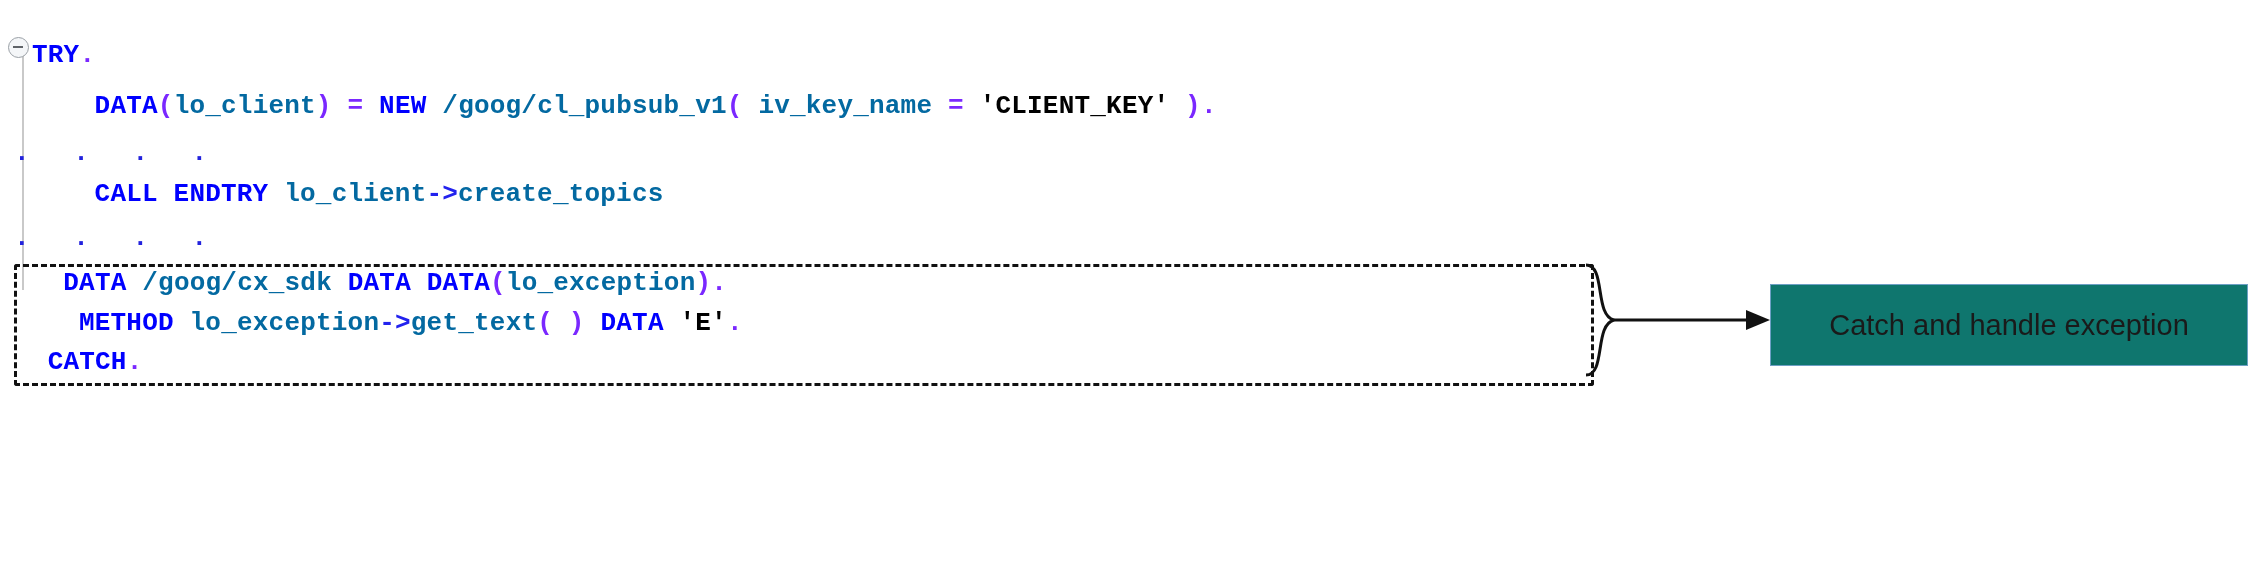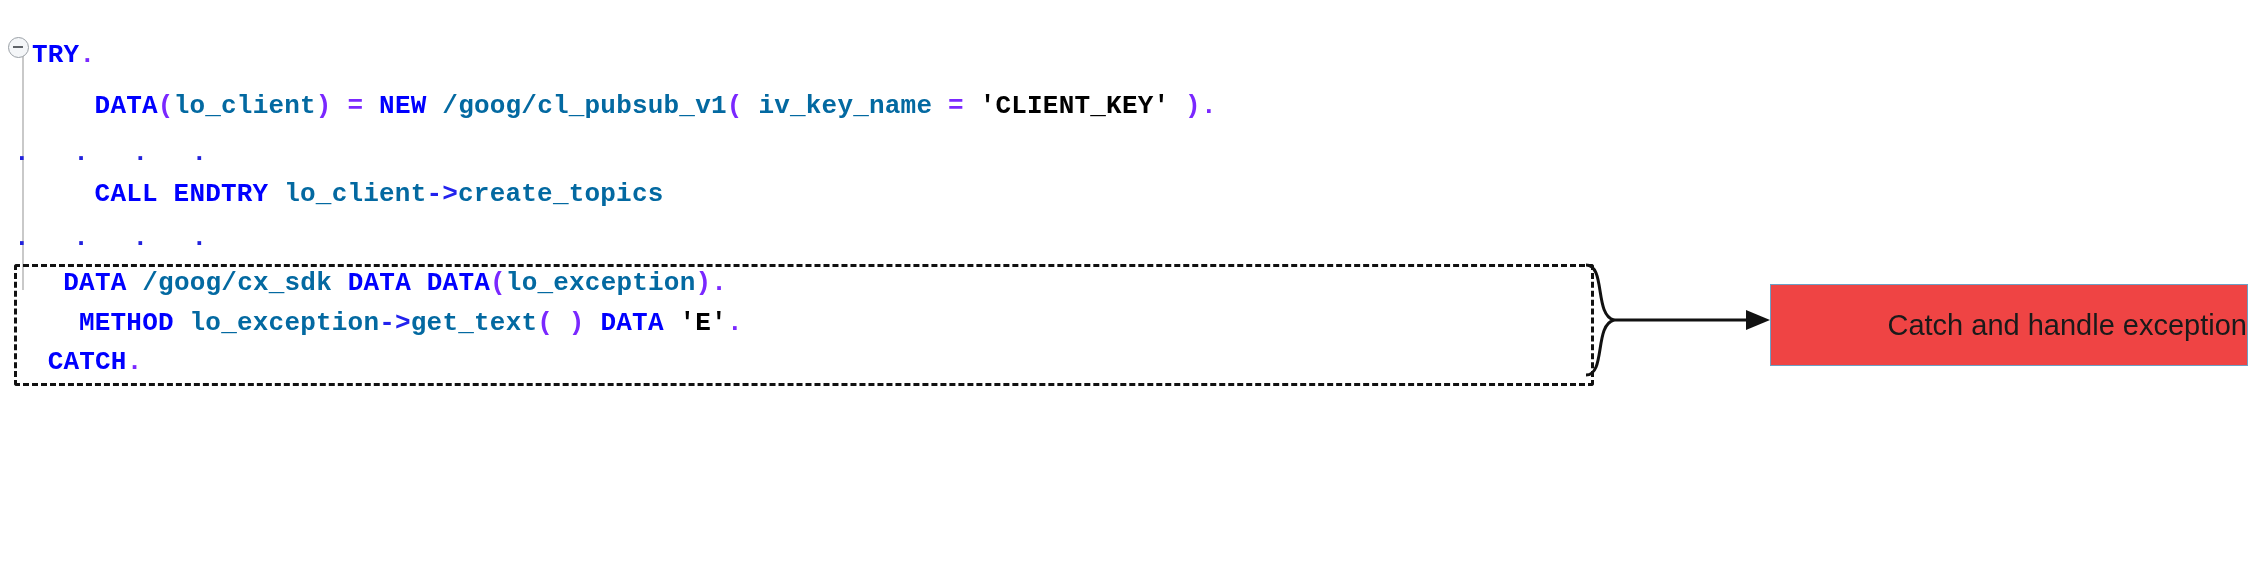--- a/index.html
+++ b/index.html
@@ -110,26 +110,26 @@
     height: 150px;
   }
 
   
   #callout-box {
     position: absolute;
     left: 1770px;
     top: 284px;
     width: 478px;
     height: 82px;
-    background: #ef4444;
+    background: #0f766e;
     border: 1.6px solid #6d9fc4;
     box-sizing: border-box;
     display: flex;
     align-items: center;
-    justify-content: flex-end;
+    justify-content: center;
   }
   #callout-text {
     font-family: "Liberation Sans", sans-serif;
     font-size: 29px;
     color: #1a1a1a;
     white-space: nowrap;
   }
 </style>
 </head>
 <body>

